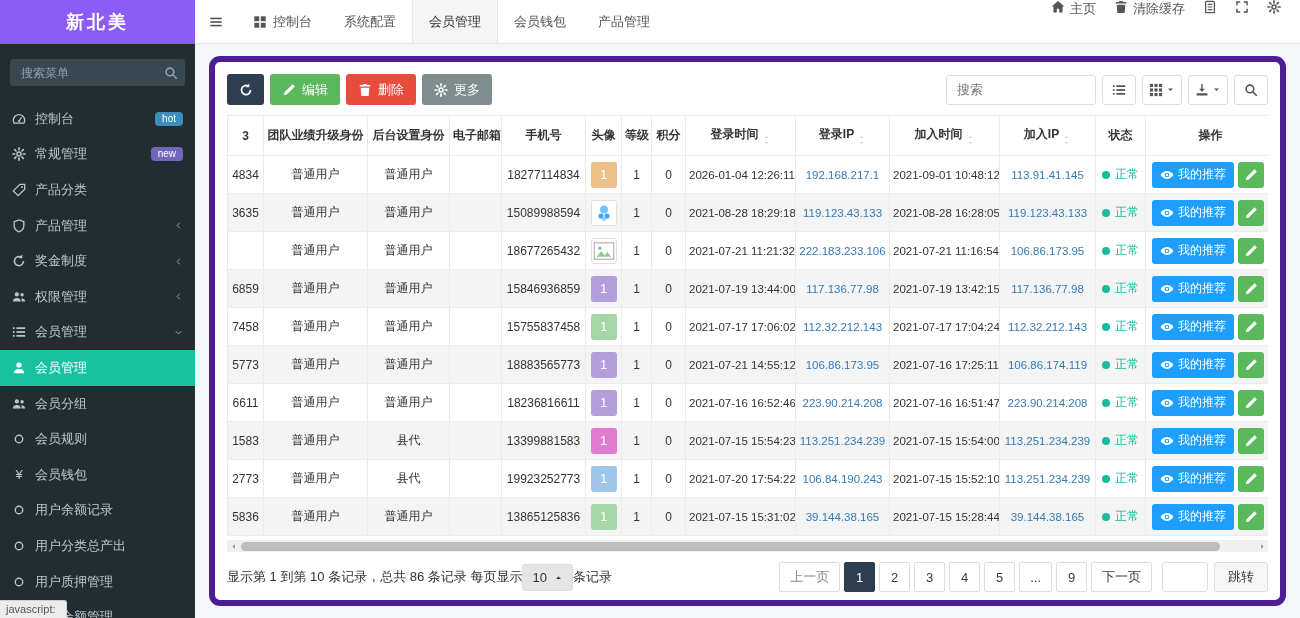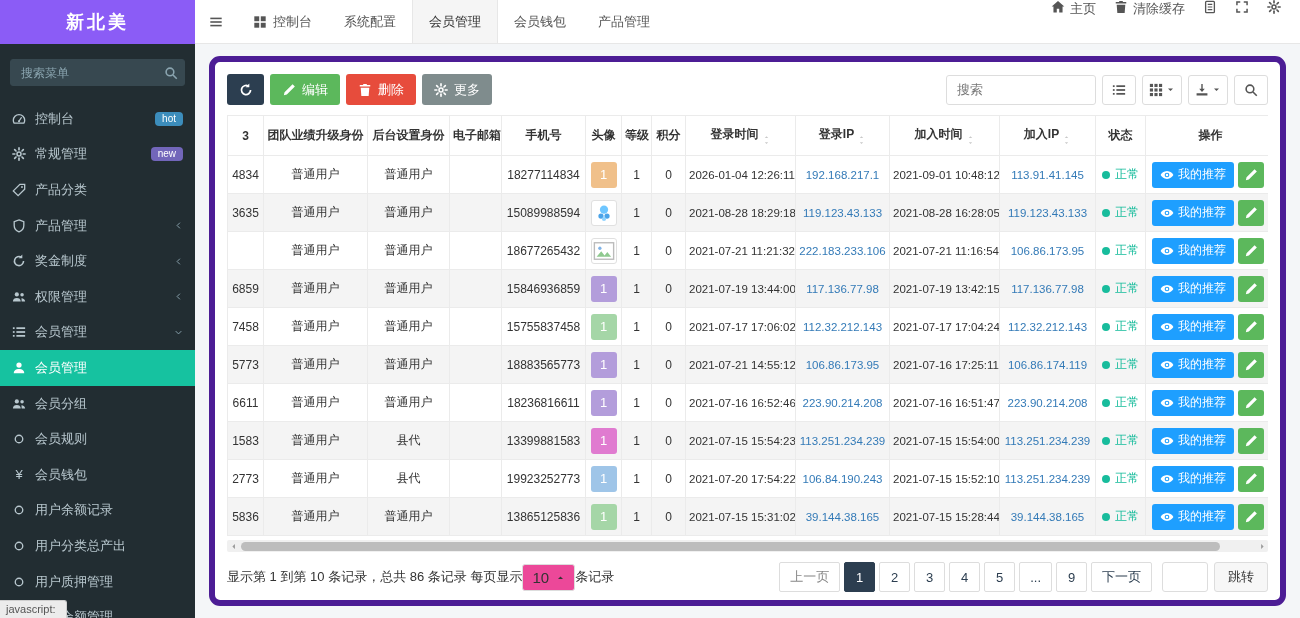--- a/index.html
+++ b/index.html
@@ -72,21 +72,21 @@
   
   .hscroll{height:12px;background:#f0f0f0;position:relative;margin-top:4px;border-radius:2px}
   .hs-arrow{width:12px;height:12px;color:#9a9a9a;display:flex;align-items:center;justify-content:center;position:absolute;top:0;cursor:pointer}
   .hs-arrow.left{left:0}
   .hs-arrow.right{right:0}
   .hs-thumb{position:absolute;left:14px;top:1.5px;height:9px;width:calc(100% - 62px);background:#bdbdbd;border-radius:5px;cursor:grab}
 
   
   .tfoot{display:flex;align-items:center;margin-top:10px}
   .summary{font-size:13px;color:#333;display:flex;align-items:center;white-space:nowrap}
-  .pgsize{border:1px solid #ddd;border-radius:3px;height:27px;padding:0 9px;display:inline-flex;align-items:center;gap:7px;color:#333;cursor:pointer;background:#ec4899;font-size:15px;font-family:inherit}
+  .pgsize{border:1px solid #ddd;border-radius:3px;height:27px;padding:0 9px;display:inline-flex;align-items:center;gap:7px;color:#333;cursor:pointer;background:#e5e5e5;font-size:13px;font-family:inherit}
   .pager{margin-left:auto;display:flex;align-items:center;gap:4px}
   .page{min-width:31px;height:30px;border:1px solid #ddd;background:#fff;border-radius:2px;display:inline-flex;align-items:center;justify-content:center;color:#2c3e50;font-size:13px;cursor:pointer;padding:0 10px;font-family:inherit}
   .page.active{background:#2c3e50;border-color:#2c3e50;color:#fff}
   .page.disabled{color:#888}
   .jump-input{width:46px;height:30px;border:1px solid #ddd;border-radius:3px;margin-left:10px;outline:none;padding:0 6px;font-family:inherit}
   .jump-btn{height:30px;padding:0 13px;border:1px solid #ddd;background:#f7f7f7;border-radius:3px;margin-left:6px;color:#333;cursor:pointer;font-size:13px;font-family:inherit}
 
   .ic{display:inline-flex;align-items:center;justify-content:center;line-height:0}
   .ic svg{width:14px;height:14px;display:block}
   .ic.small svg{width:9px;height:9px}

